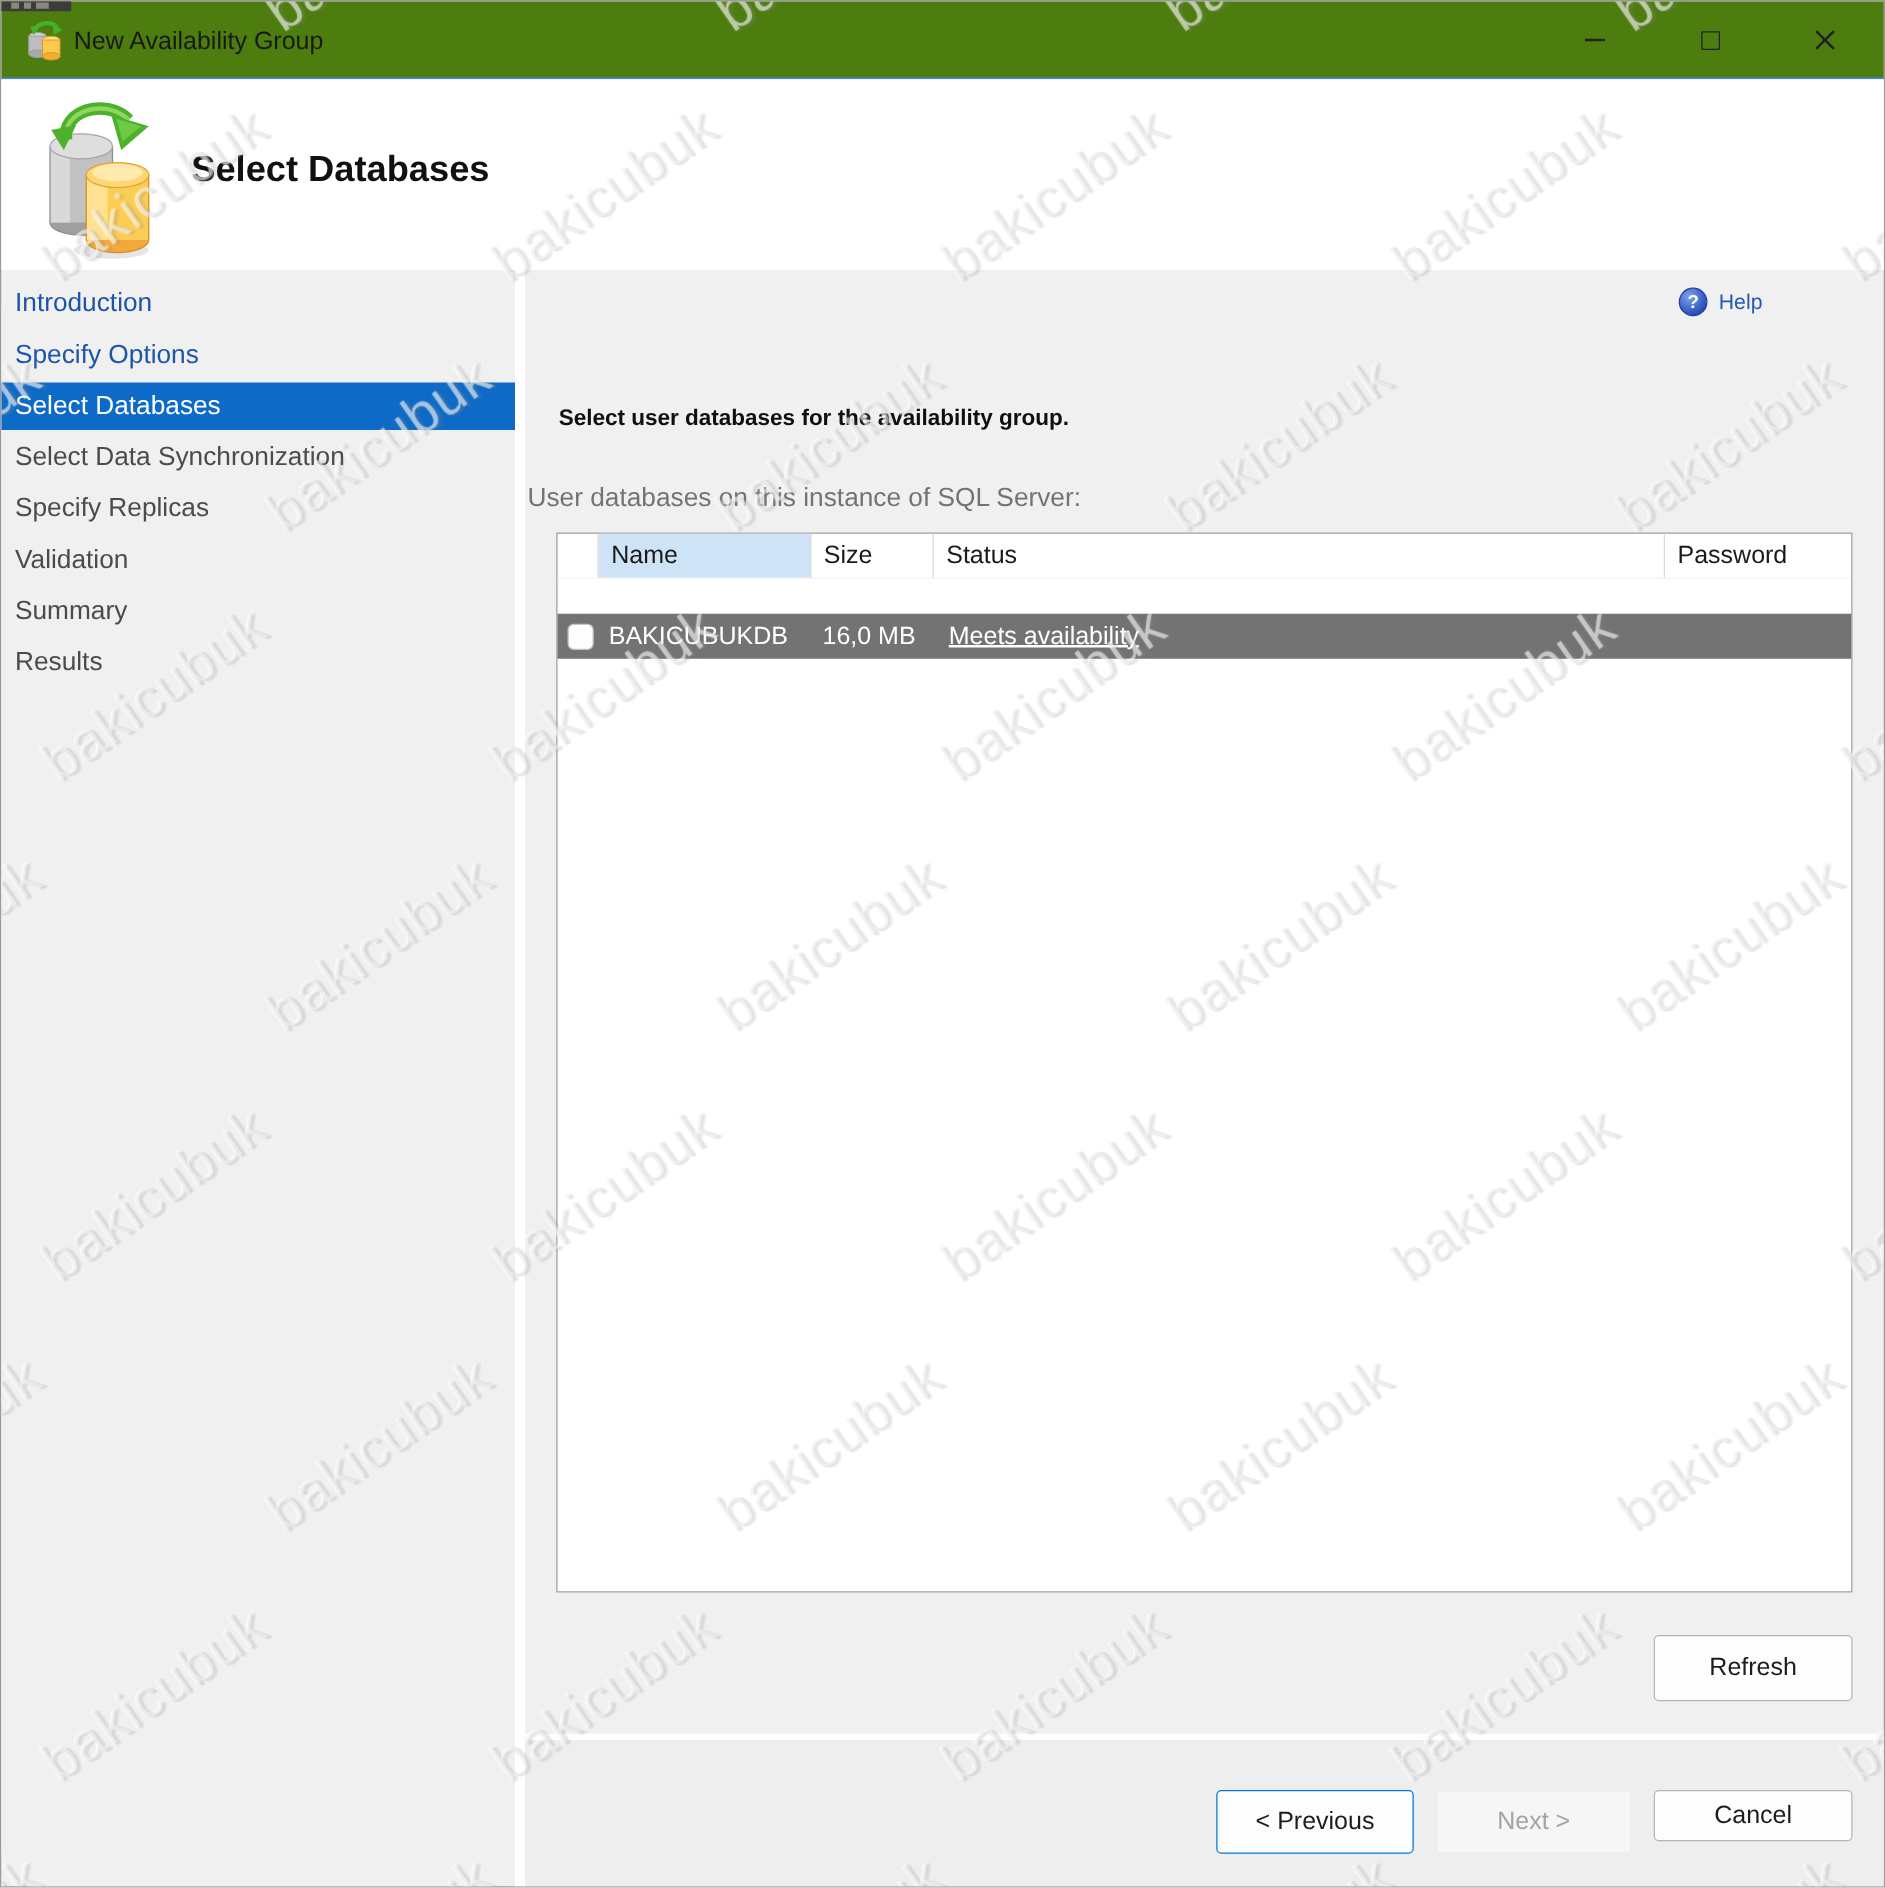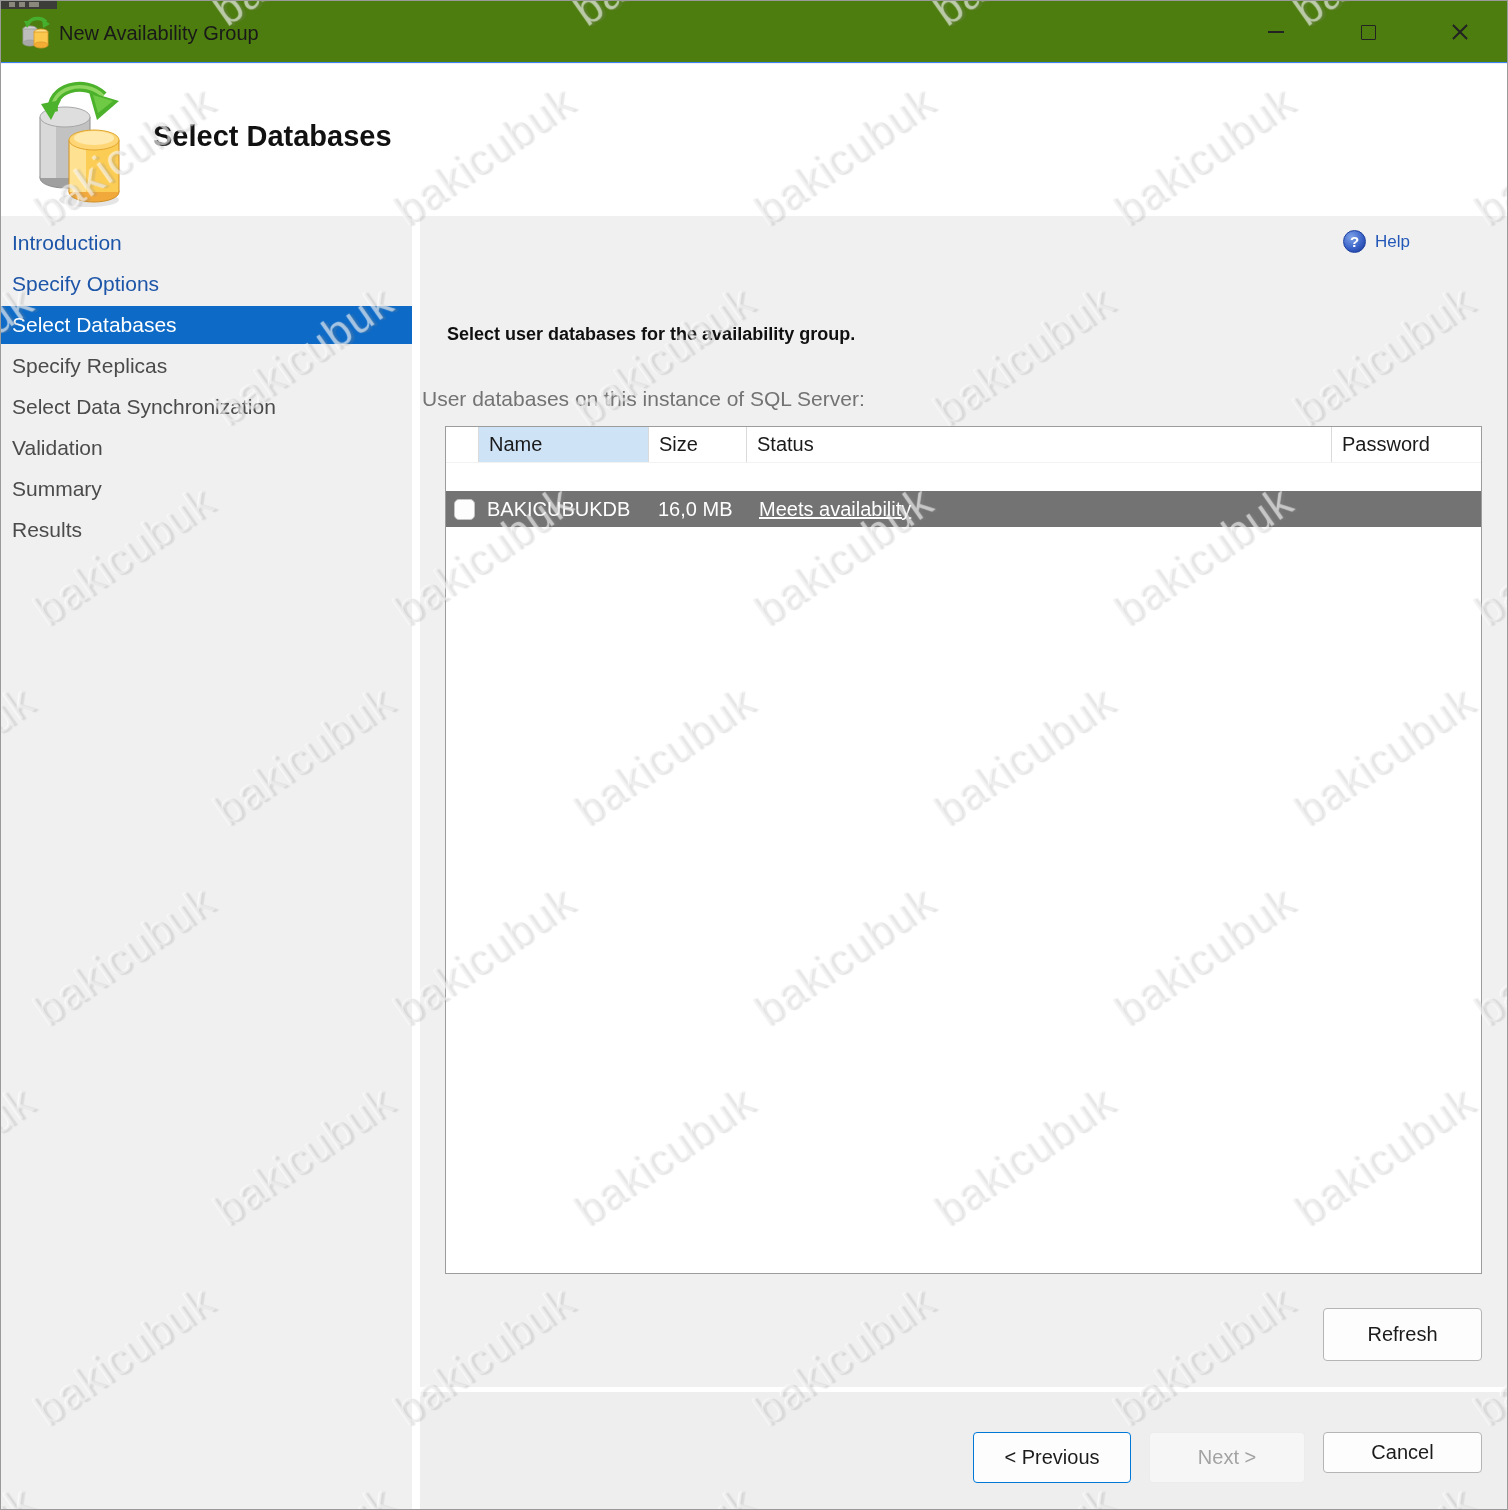--- a/index.html
+++ b/index.html
@@ -130,22 +130,22 @@
         <polygon points="14,30 34,26 24,46" fill="#4cb22c"></polygon>
       </svg>
     </div>
     <div class="page-title">Select Databases</div>
   </div>
 
   <nav class="sidebar">
     <div class="step visited">Introduction</div>
     <div class="step visited">Specify Options</div>
     <div class="step current">Select Databases</div>
+    <div class="step future">Select Data Synchronization</div>
     <div class="step future">Specify Replicas</div>
-    <div class="step future">Select Data Synchronization</div>
     <div class="step future">Validation</div>
     <div class="step future">Summary</div>
     <div class="step future">Results</div>
   </nav>
   <div class="gutter"></div>
 
   <a class="help">
     <span class="help-icon"></span>
     <span class="help-label">Help</span>
   </a>

